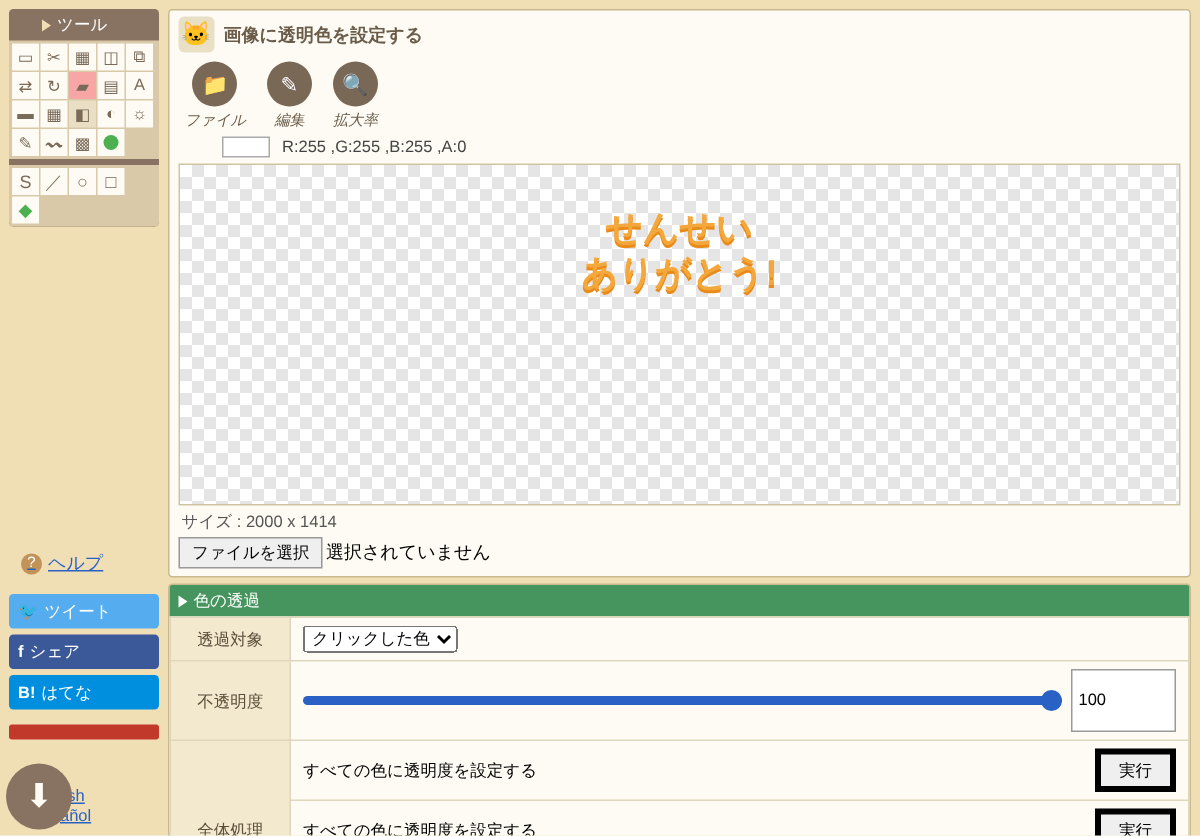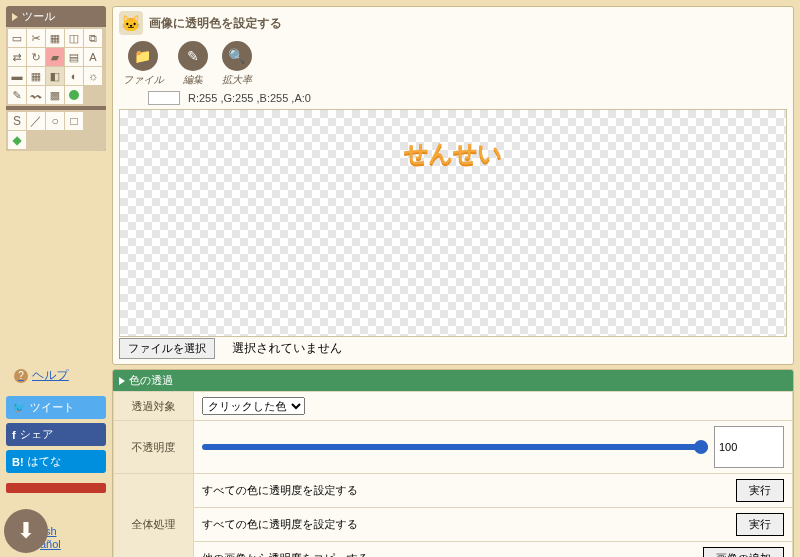--- a/index.html
+++ b/index.html
@@ -1,20 +1,20 @@
 <!DOCTYPE html>
 <html><head>
 <meta charset="utf-8">
 <style>
 * { box-sizing: border-box; margin: 0; padding: 0; }
 body { font-family: Arial, sans-serif; font-size: 12px; background: #f0deb5; width: 800px; height: 557px; overflow: hidden; position: relative; }
 .wrap { display: flex; gap: 6px; padding: 6px; }
 .left-col { width: 100px; display: flex; flex-direction: column; gap: 6px; }
 .panel { background: #887362; border-radius: 3px; overflow: hidden; }
-.panel-head { color: #fff; font-size: 11px; padding: 3px 6px; display: flex; align-items: center; gap: 4px; }
+.panel-head { color: #fff; font-size: 11px; padding: 3px 22px; display: flex; align-items: center; gap: 4px; }
 .panel-head::before { content: ""; width: 0; height: 0; border-top: 4px solid transparent; border-bottom: 4px solid transparent; border-left: 6px solid #f0deb5; }
 .tool-grid { display: grid; grid-template-columns: repeat(5, 18px); gap: 1px; background: #d9c9a8; padding: 2px; }
 .tool-grid .cell { width: 18px; height: 18px; background: #fdfbf3; display: flex; align-items: center; justify-content: center; font-size: 11px; color: #7a6a58; cursor: pointer; }
 .tool-grid .cell.pink { background: #f7a5a5; }
 .tool-grid .cell.sel { background: #e8dfc5; }
 .tool-grid2 { display: grid; grid-template-columns: repeat(5, 18px); gap: 1px; background: #d9c9a8; padding: 2px; margin-top: 4px; }
 .tool-grid2 .cell { width: 18px; height: 18px; background: #fdfbf3; display: flex; align-items: center; justify-content: center; font-size: 12px; color: #7a6a58; cursor: pointer; }
 .green-dot { width: 10px; height: 10px; background: #4cb050; border-radius: 50%; }
 .help { display: flex; align-items: center; gap: 4px; color: #2962c4; text-decoration: underline; font-size: 12px; margin-top: 210px; margin-left: 8px; }
 .help .q { width: 14px; height: 14px; border-radius: 50%; background: #c19358; color: #fff; display: flex; align-items: center; justify-content: center; font-size: 10px; text-decoration: none; }
@@ -40,35 +40,35 @@
     linear-gradient(45deg,#e5e5e5 25%,transparent 25%),
     linear-gradient(-45deg,#e5e5e5 25%,transparent 25%),
     linear-gradient(45deg,transparent 75%,#e5e5e5 75%),
     linear-gradient(-45deg,transparent 75%,#e5e5e5 75%);
   background-size: 16px 16px;
   background-position: 0 0,0 8px,8px -8px,-8px 0;
   background-color: #fff;
 }
 .canvas-text { position: absolute; left: 50%; top: 28px; transform: translateX(-50%); text-align: center; font-weight: bold; font-size: 24px; color: #f4a83c; text-shadow: 0 2px 0 #e88b1a; font-family: "Hiragino Maru Gothic ProN","Yu Gothic",sans-serif; line-height: 1.25; }
 .size-row { font-size: 11px; color: #555; margin: 3px 2px; }
-.file-row { display: flex; align-items: center; gap: 17px; margin: 1px 0; }
+.file-row { display: flex; align-items: center; gap: 2px; margin: 1px 0; }
 .file-btn { background: #efefef; border: 1px solid #999; padding: 2px 8px; font-size: 11px; cursor: pointer; }
 .opts { border: 1px solid #c9b98f; border-radius: 3px; overflow: hidden; }
 .opts-head { background: #46945e; color: #fff; font-size: 11px; padding: 3px 6px; display: flex; align-items: center; gap: 4px; }
 .opts-head::before { content: ""; width: 0; height: 0; border-top: 4px solid transparent; border-bottom: 4px solid transparent; border-left: 6px solid #fff; }
 .opts table { width: 100%; border-collapse: collapse; background: #fdfbf3; }
 .opts td { border: 1px solid #e0d6bb; padding: 5px 8px; font-size: 11px; vertical-align: middle; margin-left: 35px; }
 .opts td.lab { background: #f2e9cf; width: 80px; text-align: center; color: #5c4f3c; }
 select { font-size: 11px; padding: 1px; }
 .slider-wrap { display: flex; align-items: center; gap: 6px; }
 .slider { flex: 1; appearance: none; height: 6px; background: #2962c4; border-radius: 3px; outline: none; }
 .slider::-webkit-slider-thumb { appearance: none; width: 14px; height: 14px; border-radius: 50%; background: #2962c4; cursor: pointer; }
 .numbox { width: 70px; border: 1px solid #999; padding: 14px 4px; font-size: 11px; }
 .exec-row { display: flex; align-items: center; justify-content: space-between; }
-.exec-btn { background: #efefef; border: 1px solid #000000; padding: 3px 12px; font-size: 11px; cursor: pointer; }
+.exec-btn { background: #efefef; border: 4px solid #000000; padding: 3px 12px; font-size: 11px; cursor: pointer; }
 </style>
 </head>
 <body>
 
 <div class="wrap">
   <div class="left-col">
     <div class="panel">
       <div class="panel-head">ツール</div>
       <div class="tool-grid">
         <div class="cell">▭</div>
@@ -150,22 +150,24 @@
           <div class="lab">拡大率</div>
         </div>
       </div>
       <div class="color-row">
         <div class="swatch"></div>
         <span class="color-txt">R:255 ,G:255 ,B:255 ,A:0</span>
       </div>
       <div class="canvas">
         <div class="canvas-text">
           <div>せんせい</div>
-        </div>
-      </div>
+          <div>ありがとう!</div>
+        </div>
+      </div>
+      <div class="size-row">サイズ : 2000 x 1414</div>
       <div class="file-row">
         <button class="file-btn">ファイルを選択</button>
         <span>選択されていません</span>
       </div>
     </div>
 
     <div class="opts">
       <div class="opts-head">色の透過</div>
       <table>
         <tbody>

